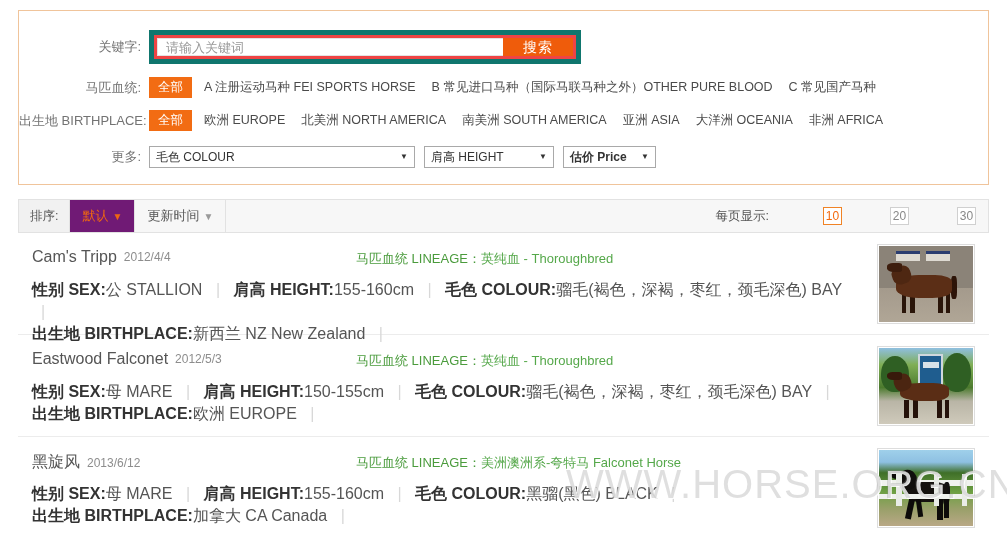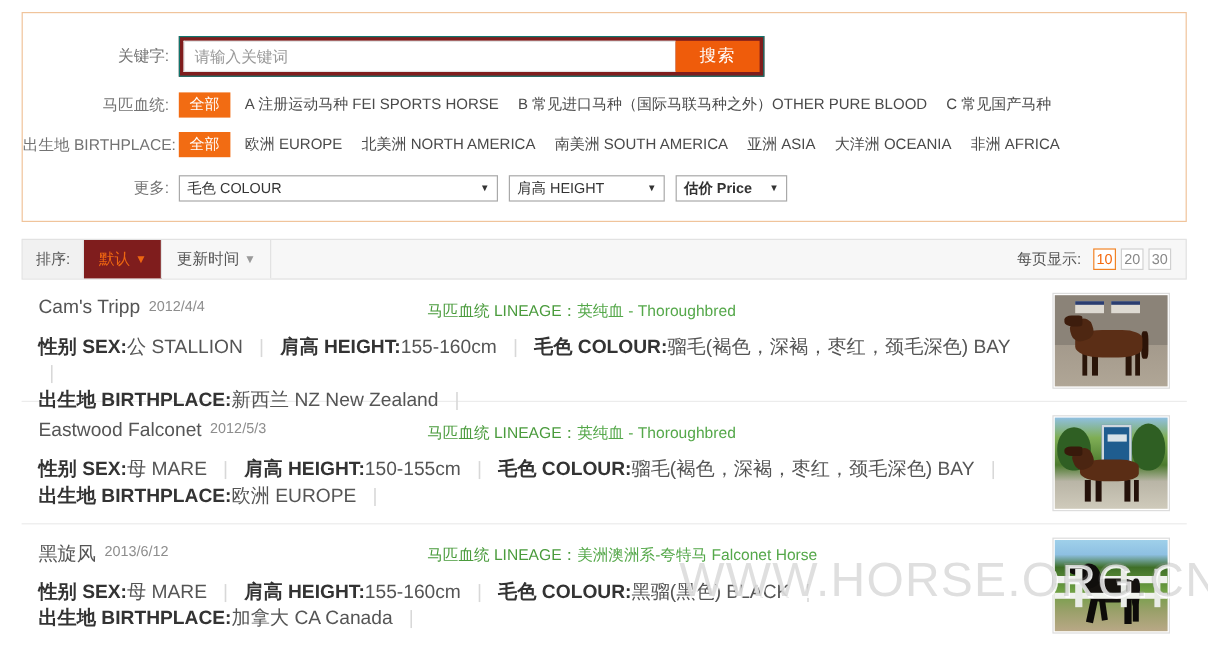--- a/index.html
+++ b/index.html
@@ -30,25 +30,25 @@
     padding-right: 8px;
     color: #737373;
     font-size: 13px;
     white-space: nowrap;
     flex: 0 0 auto;
   }
   .row-keyword { margin-top: 19px; }
   .searchbox {
     display: flex;
     align-items: stretch;
-    border: 1px solid #0f766e;
-    background: #7f1d1d;
+    border: 5px solid #0f766e;
+    background: #ef4444;
     padding: 3px;
     height: 34px;
-    width: 488px;
+    width: 432px;
   }
   .searchbox input {
     flex: 1 1 auto;
     border: 1px solid #e3e3e3;
     border-right: none;
     background: #fff;
     outline: none;
     padding: 0 8px;
     font-size: 13px;
     font-family: "Liberation Sans", sans-serif;
@@ -129,32 +129,33 @@
   .sort-item {
     display: flex; align-items: center;
     padding: 0 12px;
     font-size: 13px;
     color: #555;
     border-right: 1px solid #e2e2e2;
     background: #f7f7f7;
     cursor: pointer;
     white-space: nowrap;
   }
-  .sort-item.active { background: #7f1d1d; color: #ee6611; }
+  .sort-item.active { background: #701a75; color: #ee6611; }
   .sort-item .sarrow { margin-left: 4px; font-size: 10px; }
   .sort-item.active .sarrow { color: #ee6611; }
   .sort-item .sarrow.grey { color: #9a9a9a; }
 
   .perpage {
     margin-left: auto;
     display: flex;
     align-items: center;
     padding-right: 12px;
     font-size: 12.5px;
     color: #555;
+    gap: 44px;
   }
   .perpage .pp-label { margin-right: 6px; }
   .pp-num {
     width: 19px; height: 18px;
     border: 1px solid #d0d0d0;
     background: #fff;
     color: #888;
     font-size: 12px;
     display: flex; align-items: center; justify-content: center;
     margin-left: 4px;
@@ -170,21 +171,21 @@
   }
   .item {
     position: relative;
     height: 102px;
     border-bottom: 1px solid #ececec;
   }
   .item:last-child { border-bottom: none; }
   .item-head {
     position: absolute;
     left: 14px; top: 15px;
-    display: flex; align-items: flex-start;
+    display: flex; align-items: center;
   }
   .horse-name {
     font-size: 16px;
     color: #555555;
     margin-right: 7px;
     text-decoration: none;
     white-space: nowrap;
   }
   .horse-date { font-size: 12px; color: #8d8d8d; }
 

